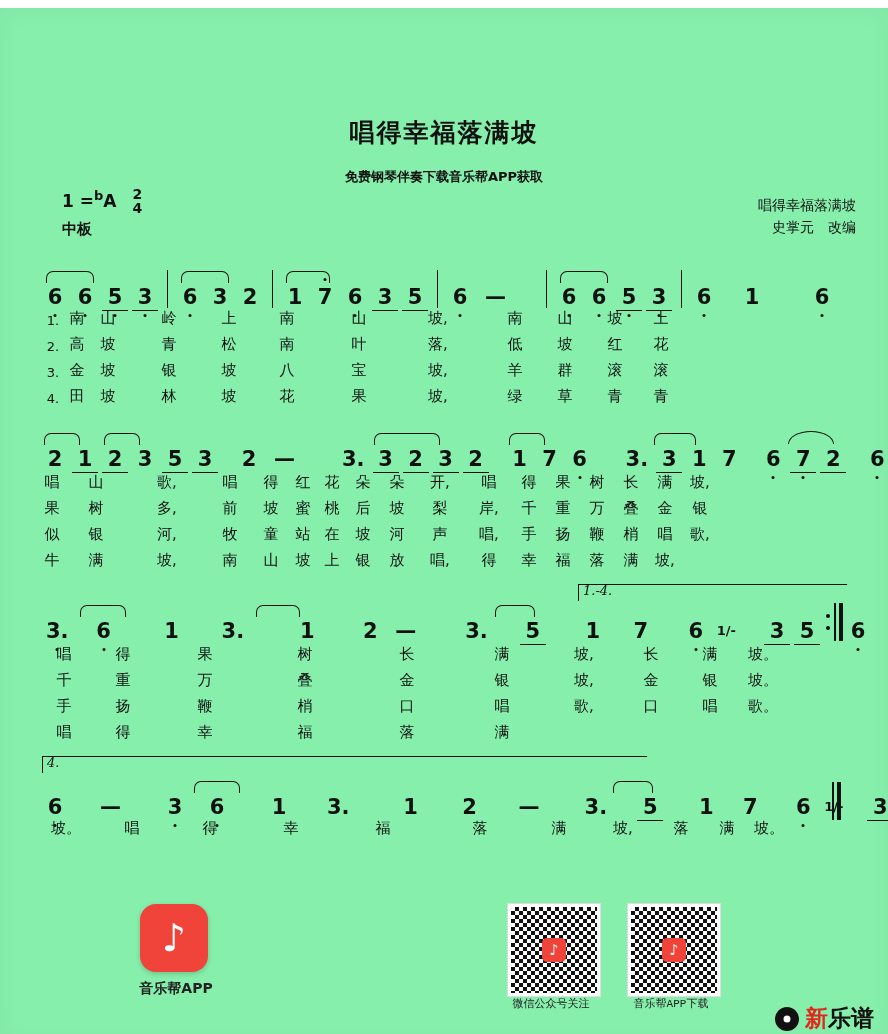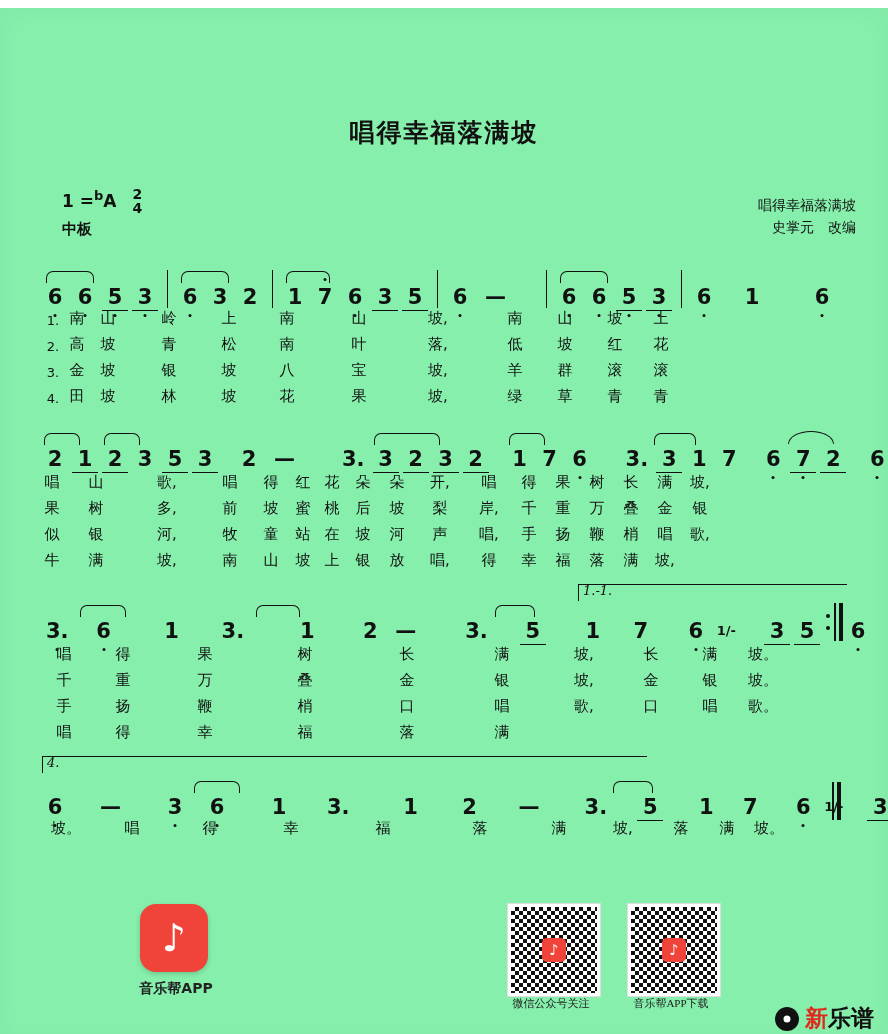--- a/index.html
+++ b/index.html
@@ -145,21 +145,21 @@
   .qr .center{
     position:absolute;left:50%;top:50%;transform:translate(-50%,-50%);
     width:24px;height:24px;border-radius:5px;background:#f0443a;color:#fff;
     display:flex;align-items:center;justify-content:center;font-size:15px;
     font-family:"DejaVu Sans", sans-serif;
   }
   .qr.one{left:508px;}
   .qr.two{left:628px;}
   .qr-cap{
     position:absolute;top:108px;font-size:11px;color:#222;text-align:center;width:130px;
-    font-family:Liberation Serif, serif;
+    font-family:Liberation Mono, monospace;
   }
   .qr-cap.one{left:486px;}
   .qr-cap.two{left:606px;}
   .brand{
     position:absolute;right:14px;bottom:8px;display:flex;align-items:center;gap:6px;
   }
   .brand .disc{
     width:24px;height:24px;border-radius:50%;background:#111;position:relative;
   }
   .brand .disc:after{
@@ -172,20 +172,21 @@
     position:absolute;left:0;top:0;width:888px;height:1034px;
     box-shadow:inset 0 0 24px rgba(0,0,0,0.04);pointer-events:none;
   }
 </style>
 </head>
 <body>
 
 <div class="sheet">
 
   <div class="title">唱得幸福落满坡</div>
+  <div class="subtitle">免费钢琴伴奏下载音乐帮APP获取</div>
 
   <div class="keysig">
     <span>1 =</span><span class="flat">b</span><span>A</span>
     <span class="meter">
       <b>2</b>
       <b>4</b>
     </span>
   </div>
   <div class="tempo">中板</div>
 
@@ -437,21 +438,21 @@
       <span class="lyric" style="width:34px;">幸</span>
       <span class="lyric" style="width:34px;">福</span>
       <span class="lyric" style="width:34px;">落</span>
       <span class="lyric" style="width:34px;">满</span>
       <span class="lyric" style="width:34px;">坡,</span>
       <span class="lyric" style="width:36px;"></span>
     </div>
   </div>
 
   <div class="volta" style="left:578px;top:576px;width:268px;">
-    <span>1.-1.</span>
+    <span>1.-4.</span>
   </div>
 
   <div class="system" style="top:596px;">
     <div class="measures">
 
       <div class="measure">
         <div class="beam" style="left:40px;width:44px;"></div>
         <div class="note"><span class="num">3.</span><i class="dot-below"></i></div>
         <div class="note" style="margin-left:14px;"><span class="num">6</span><i class="dot-below"></i></div>
         <div class="note" style="margin-left:38px;"><span class="num">1</span></div>

